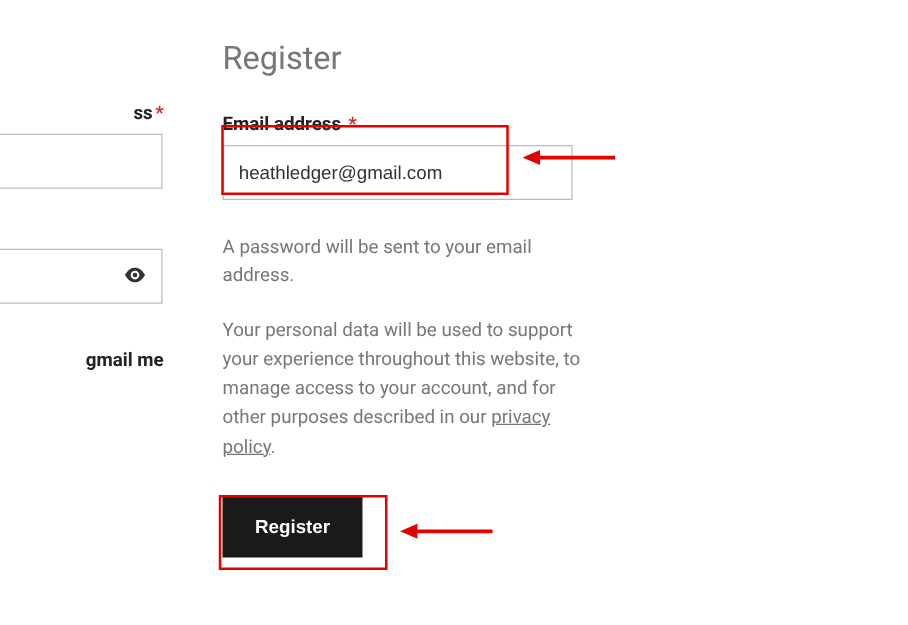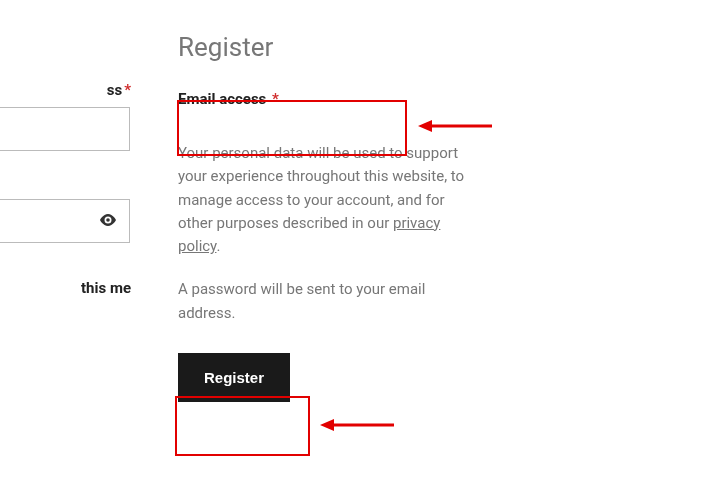--- a/index.html
+++ b/index.html
@@ -117,37 +117,38 @@
     <input type="password" class="left-input" style="">
     <span class="eye-icon">
       <svg width="18" height="12" viewBox="0 0 18 12">
           <path d="M9 0C4 0 1 6 1 6s3 6 8 6 8-6 8-6-3-6-8-6zm0 9.5A3.5 3.5 0 1 1 9 2.5a3.5 3.5 0 0 1 0 7z" fill="#333"></path>
           <circle cx="9" cy="6" r="1.8" fill="#333"></circle>
         </svg>
     </span>
   </div>
   <div style="height:36px"></div>
   <label class="remember-label" style="display:block; text-align:right; padding-right:4px;">
-    <span>this me</span>
+    <span>gmail me</span>
   </label>
 </div>
 
 <div class="right-col">
   <h2 class="section-title">Register</h2>
 
   <label class="field-label">
-    <span>Email access</span><span class="required"> *</span>
+    <span>Email address</span><span class="required"> *</span>
   </label>
+  <input type="text" class="text-input" value="heathledger@gmail.com" style="">
 
   <div style="height:26px"></div>
+  <p class="helper-text">A password will be sent to your email address.</p>
+
   <p class="helper-text">
     <span>Your personal data will be used to support your experience throughout this website, to manage access to your account, and for other purposes described in our </span><a href="#" class="privacy-link">privacy policy</a><span>.</span>
   </p>
-
-  <p class="helper-text">A password will be sent to your email address.</p>
 
   <div style="height:8px"></div>
   <button class="register-btn">Register</button>
 </div>
 
 <div class="annot-box" style="left:177px; top:100px; width:230px; height:56px;"></div>
 <div class="annot-box" style="left:175px; top:396px; width:135px; height:60px;"></div>
 
 <div class="arrow" style="left:418px; top:118px;">
   <svg width="76" height="16" viewBox="0 0 76 16">

